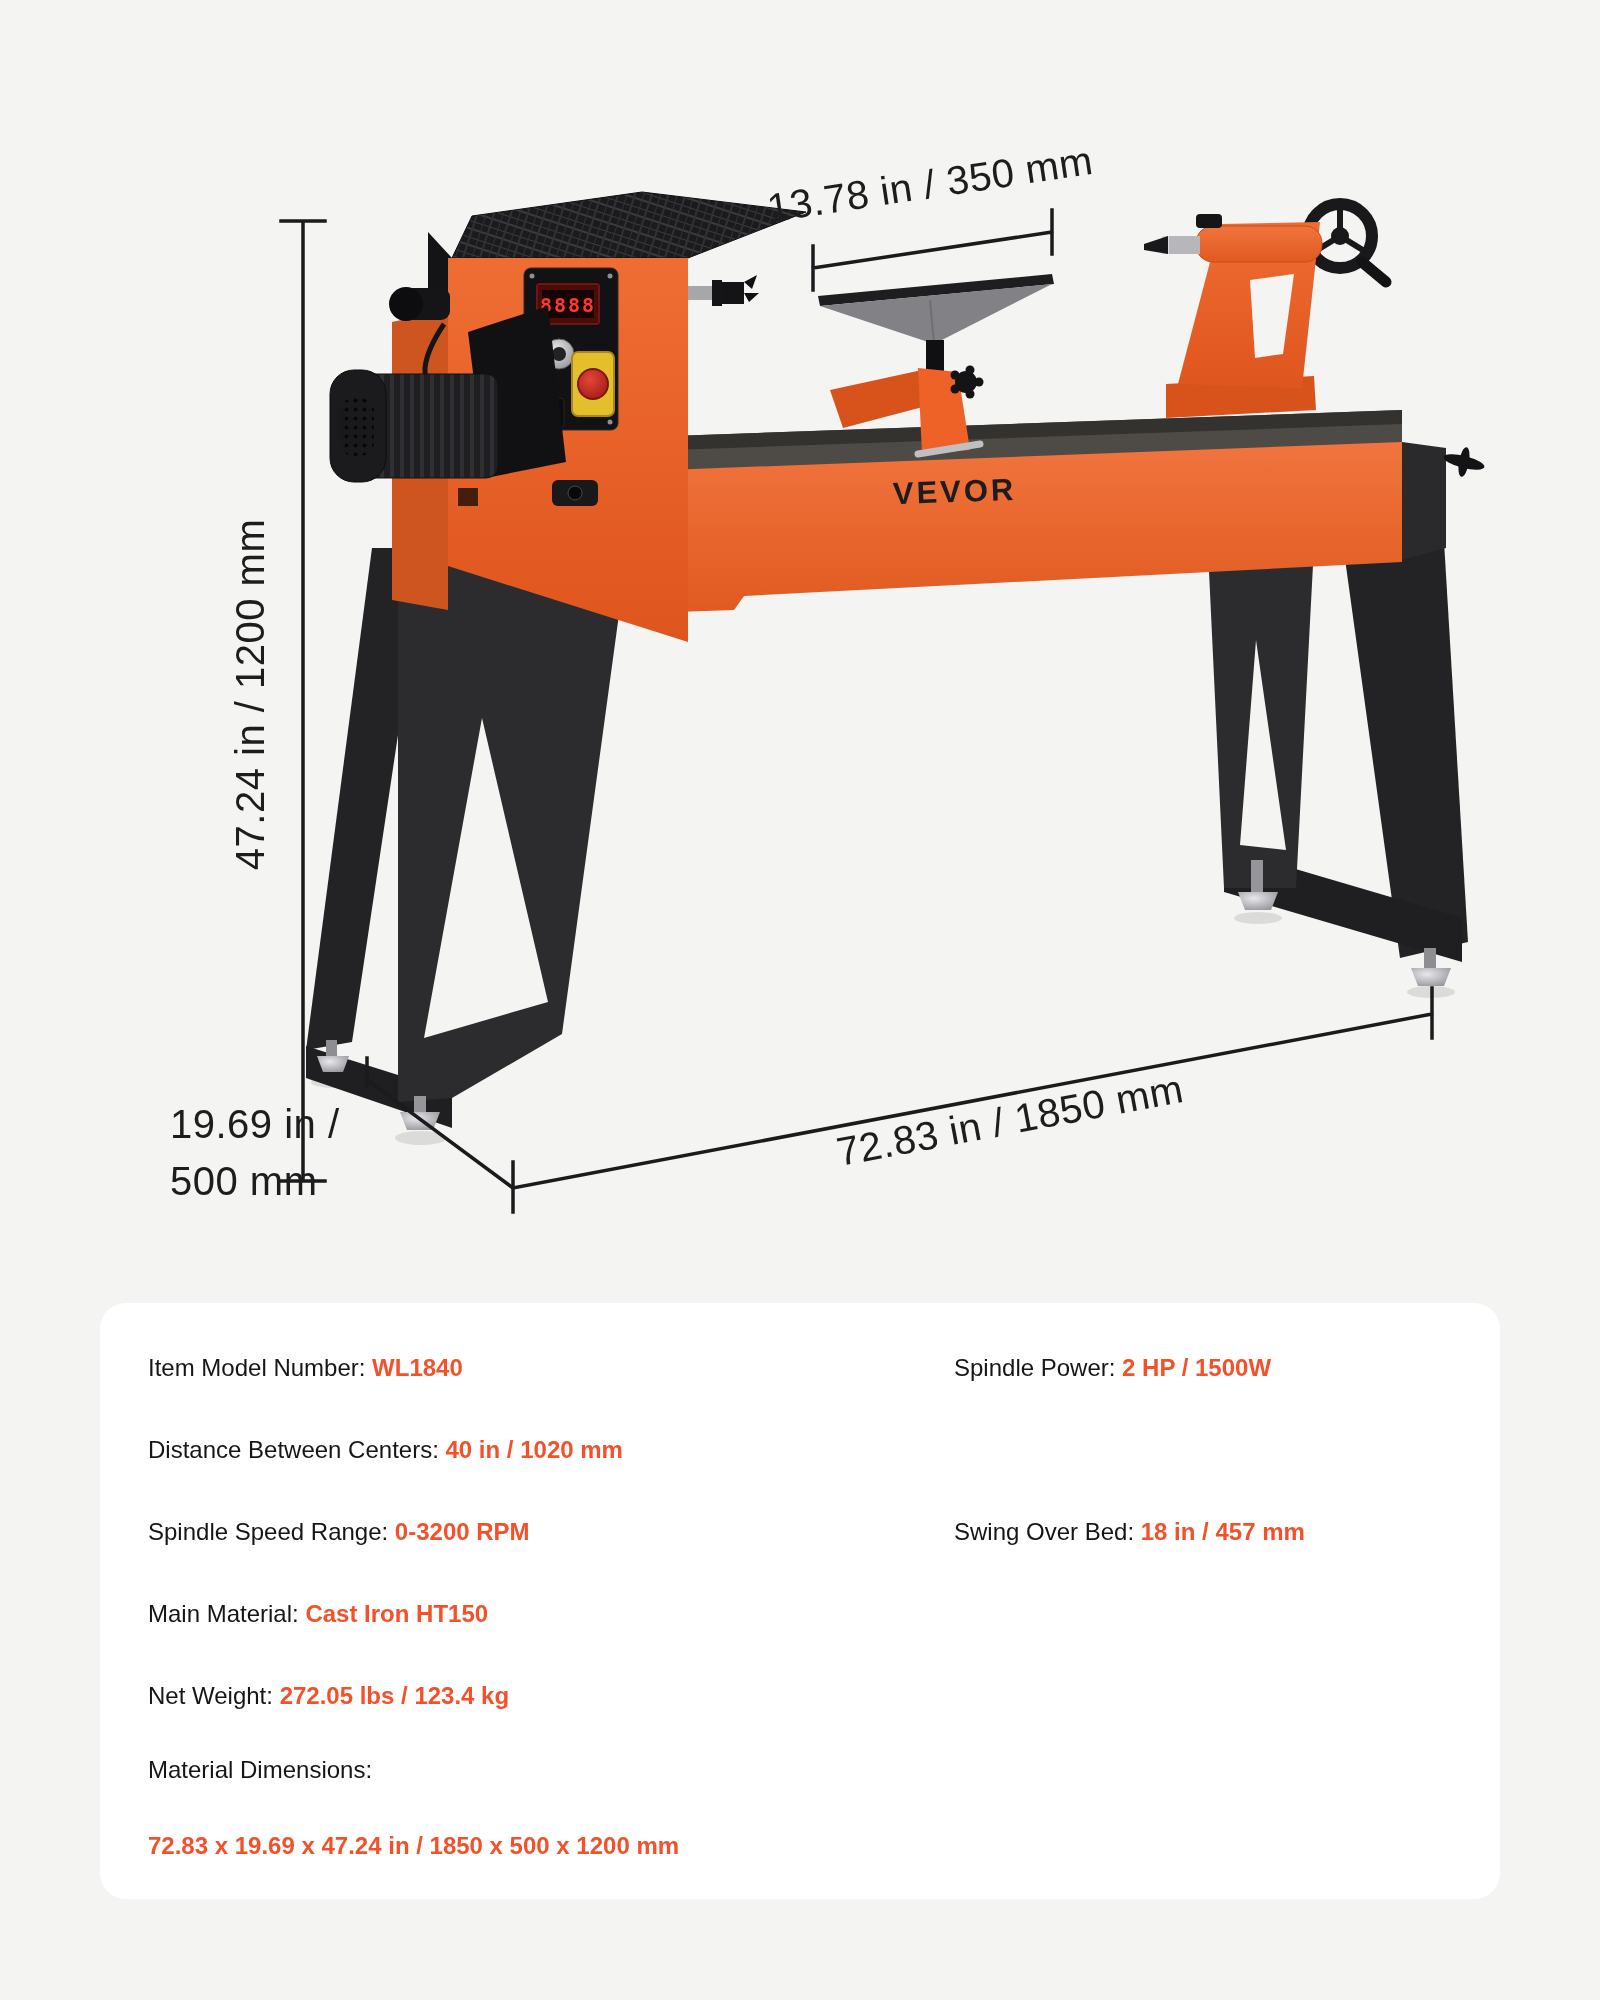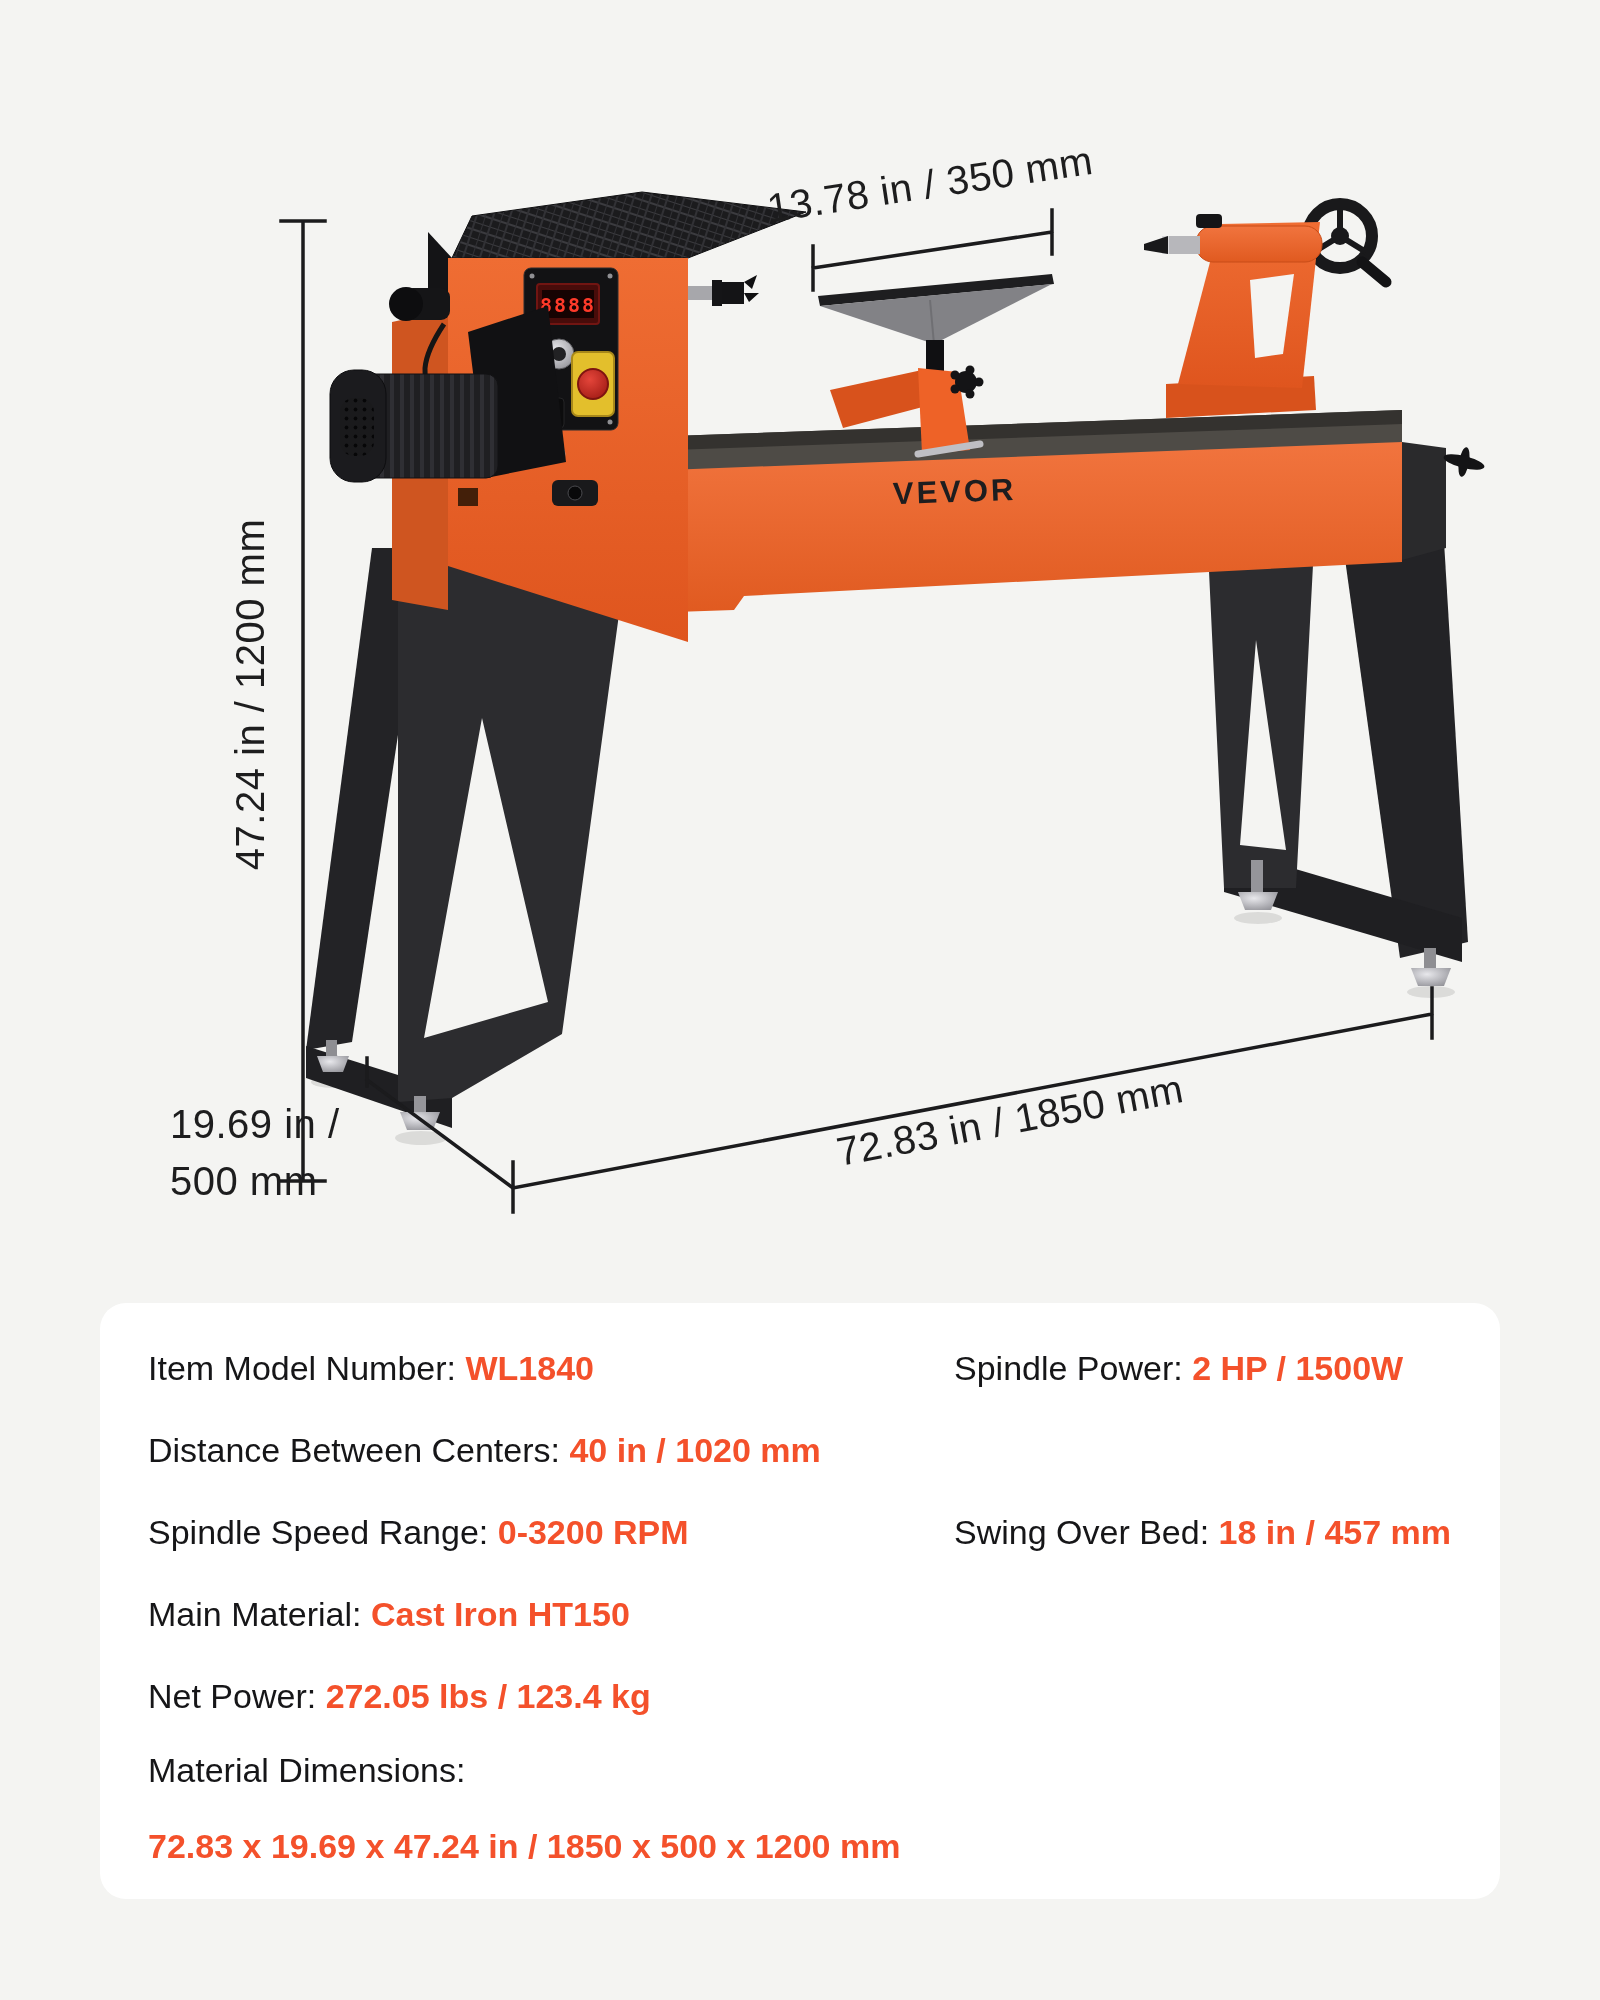--- a/index.html
+++ b/index.html
@@ -7,21 +7,21 @@
           font-family:"Liberation Sans",sans-serif;}
   svg{position:absolute;left:0;top:0;}
   .dim{position:absolute;font-size:40px;color:#1d1d1e;letter-spacing:.5px;white-space:nowrap;
        font-family:"Liberation Sans",sans-serif;}
   .dim-height{left:-60px;top:672px;width:620px;text-align:center;transform:rotate(-90deg);}
   .dim-toolrest{left:710px;top:162px;width:440px;text-align:center;transform:rotate(-8.5deg);}
   .dim-depth{left:170px;top:1096px;width:280px;line-height:57px;}
   .dim-length{left:775px;top:1098px;width:470px;text-align:center;transform:rotate(-10.6deg);}
   .spec-card{position:absolute;left:100px;top:1303px;width:1400px;height:596px;background:#ffffff;
              border-radius:26px;}
-  .spec-row{position:absolute;font-size:34px;line-height:42px;color:#161618;white-space:nowrap;text-align:center;}
+  .spec-row{position:absolute;font-size:24px;line-height:42px;color:#161618;white-space:nowrap;text-align:center;}
   .spec-row .val{color:#f4512b;font-weight:700;}
   .col-l{left:48px;} .col-r{left:818px;margin-left:36px;}
   .r1{top:44px;} .r2{top:126px;} .r3{top:208px;} .r4{top:290px;} .r5{top:372px;}
   .r6{top:446px;} .r7{top:522px;}
 </style>
 </head>
 <body>
 
 <div class="canvas">
 
@@ -204,21 +204,21 @@
     <div class="spec-row col-l r2">
       <span class="lbl">Distance Between Centers: </span><span class="val">40 in / 1020 mm</span>
     </div>
     <div class="spec-row col-l r3">
       <span class="lbl">Spindle Speed Range: </span><span class="val">0-3200 RPM</span>
     </div>
     <div class="spec-row col-l r4">
       <span class="lbl">Main Material: </span><span class="val">Cast Iron HT150</span>
     </div>
     <div class="spec-row col-l r5">
-      <span class="lbl">Net Power: </span><span class="val">272.05 lbs / 123.4 kg</span>
+      <span class="lbl">Net Weight: </span><span class="val">272.05 lbs / 123.4 kg</span>
     </div>
     <div class="spec-row col-l r6">
       <span class="lbl">Material Dimensions:</span><span class="val"></span>
     </div>
     <div class="spec-row col-l r7">
       <span class="lbl"></span><span class="val">72.83 x 19.69 x 47.24 in / 1850 x 500 x 1200 mm</span>
     </div>
     <div class="spec-row col-r r1">
       <span class="lbl">Spindle Power: </span><span class="val">2 HP / 1500W</span>
     </div>

